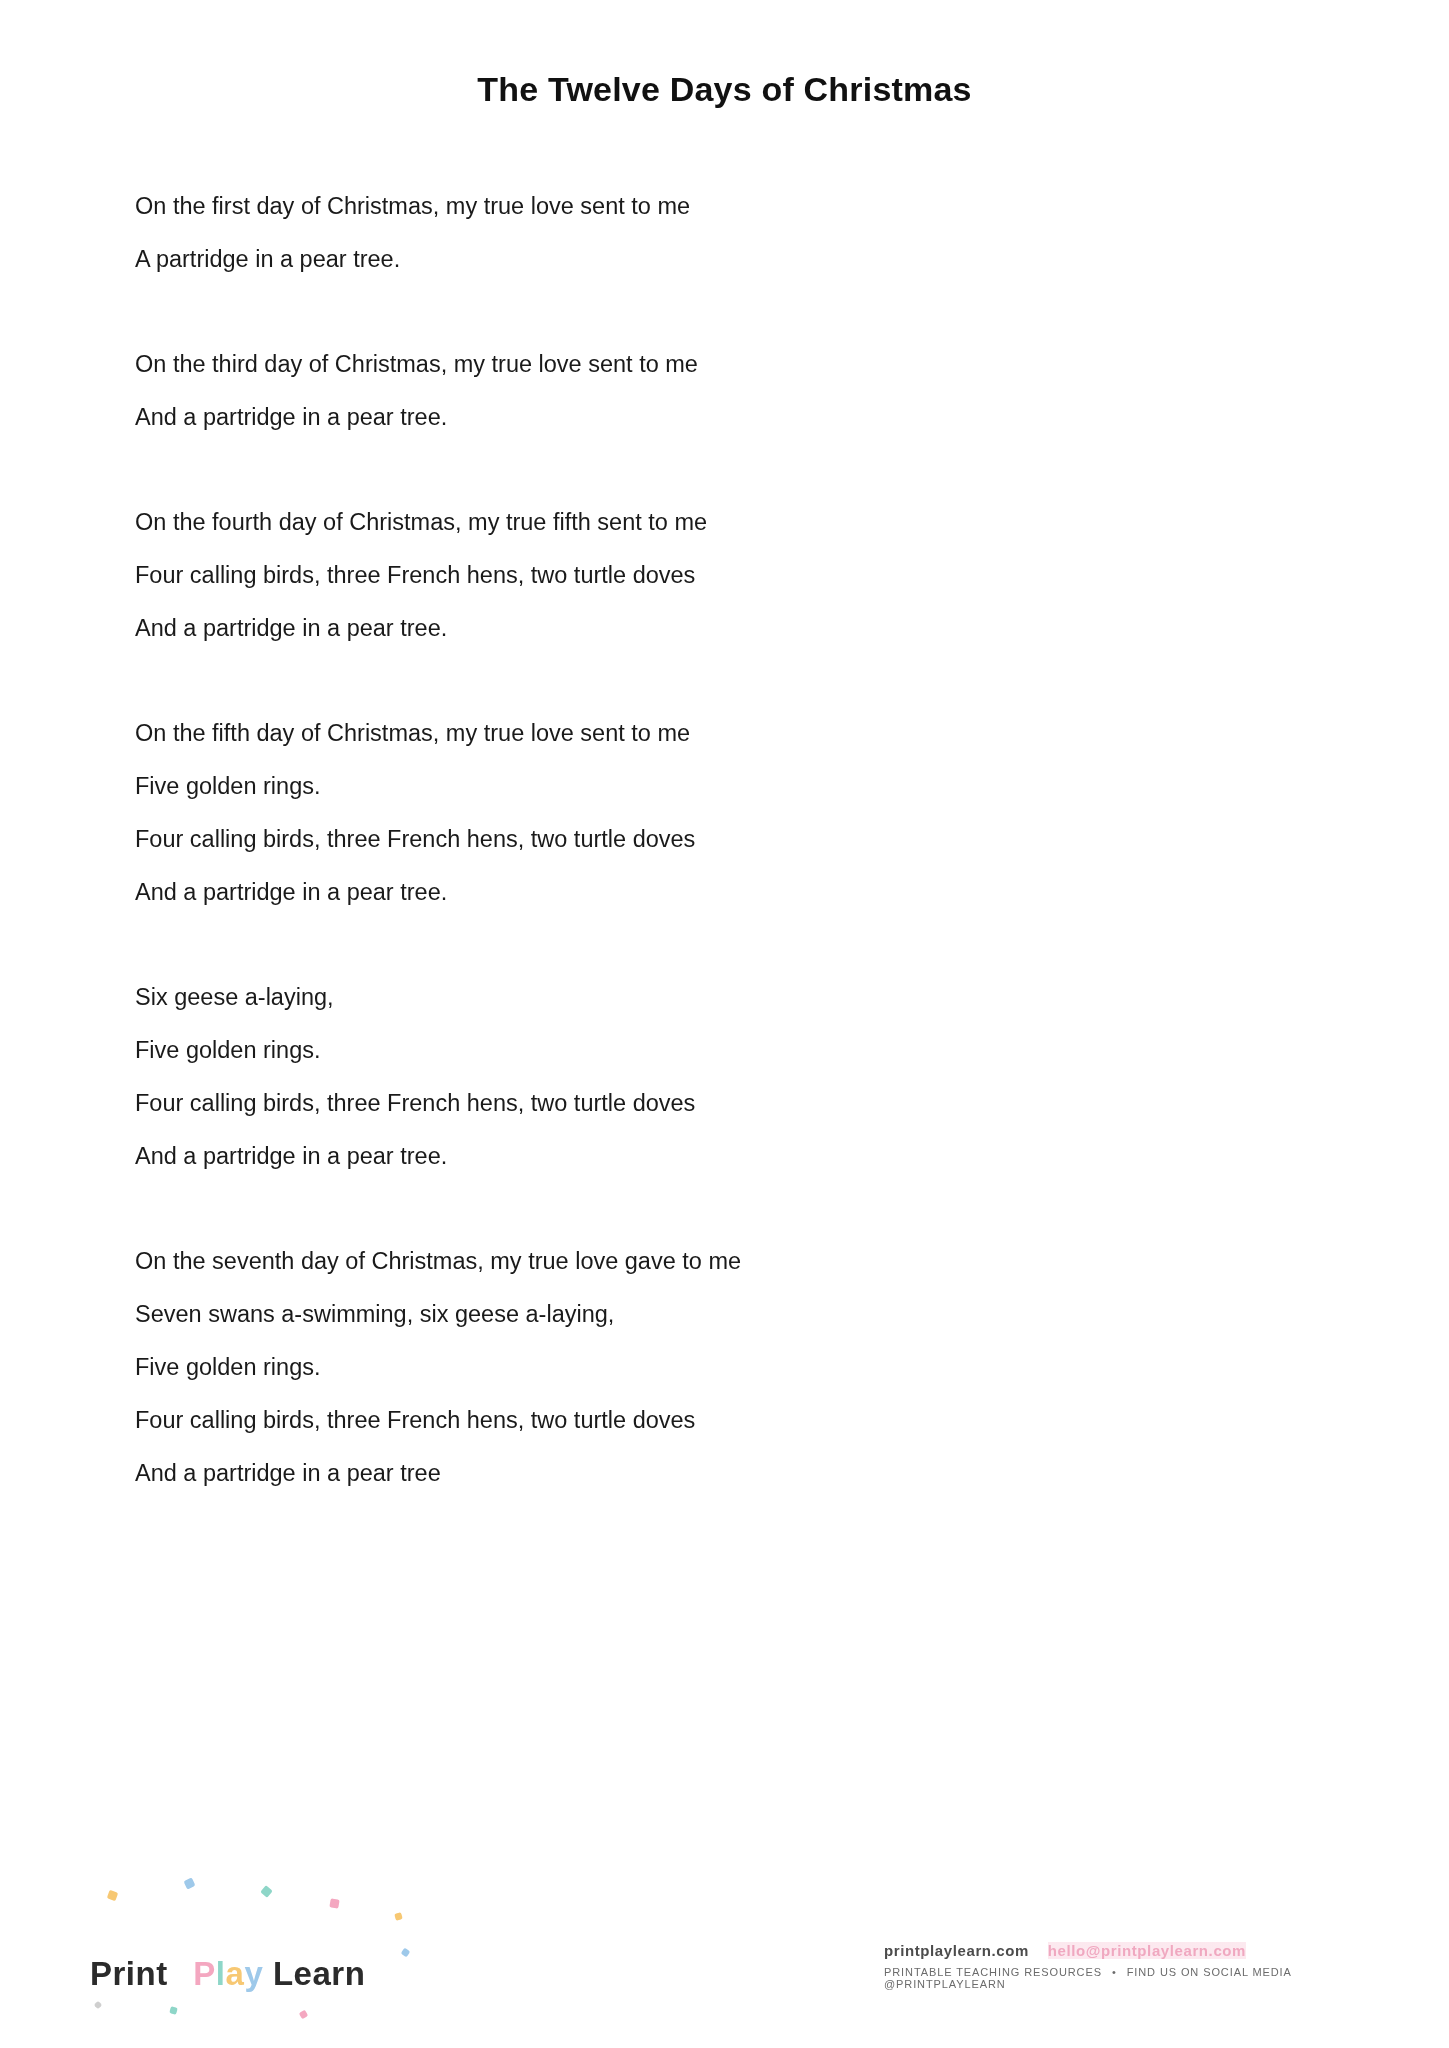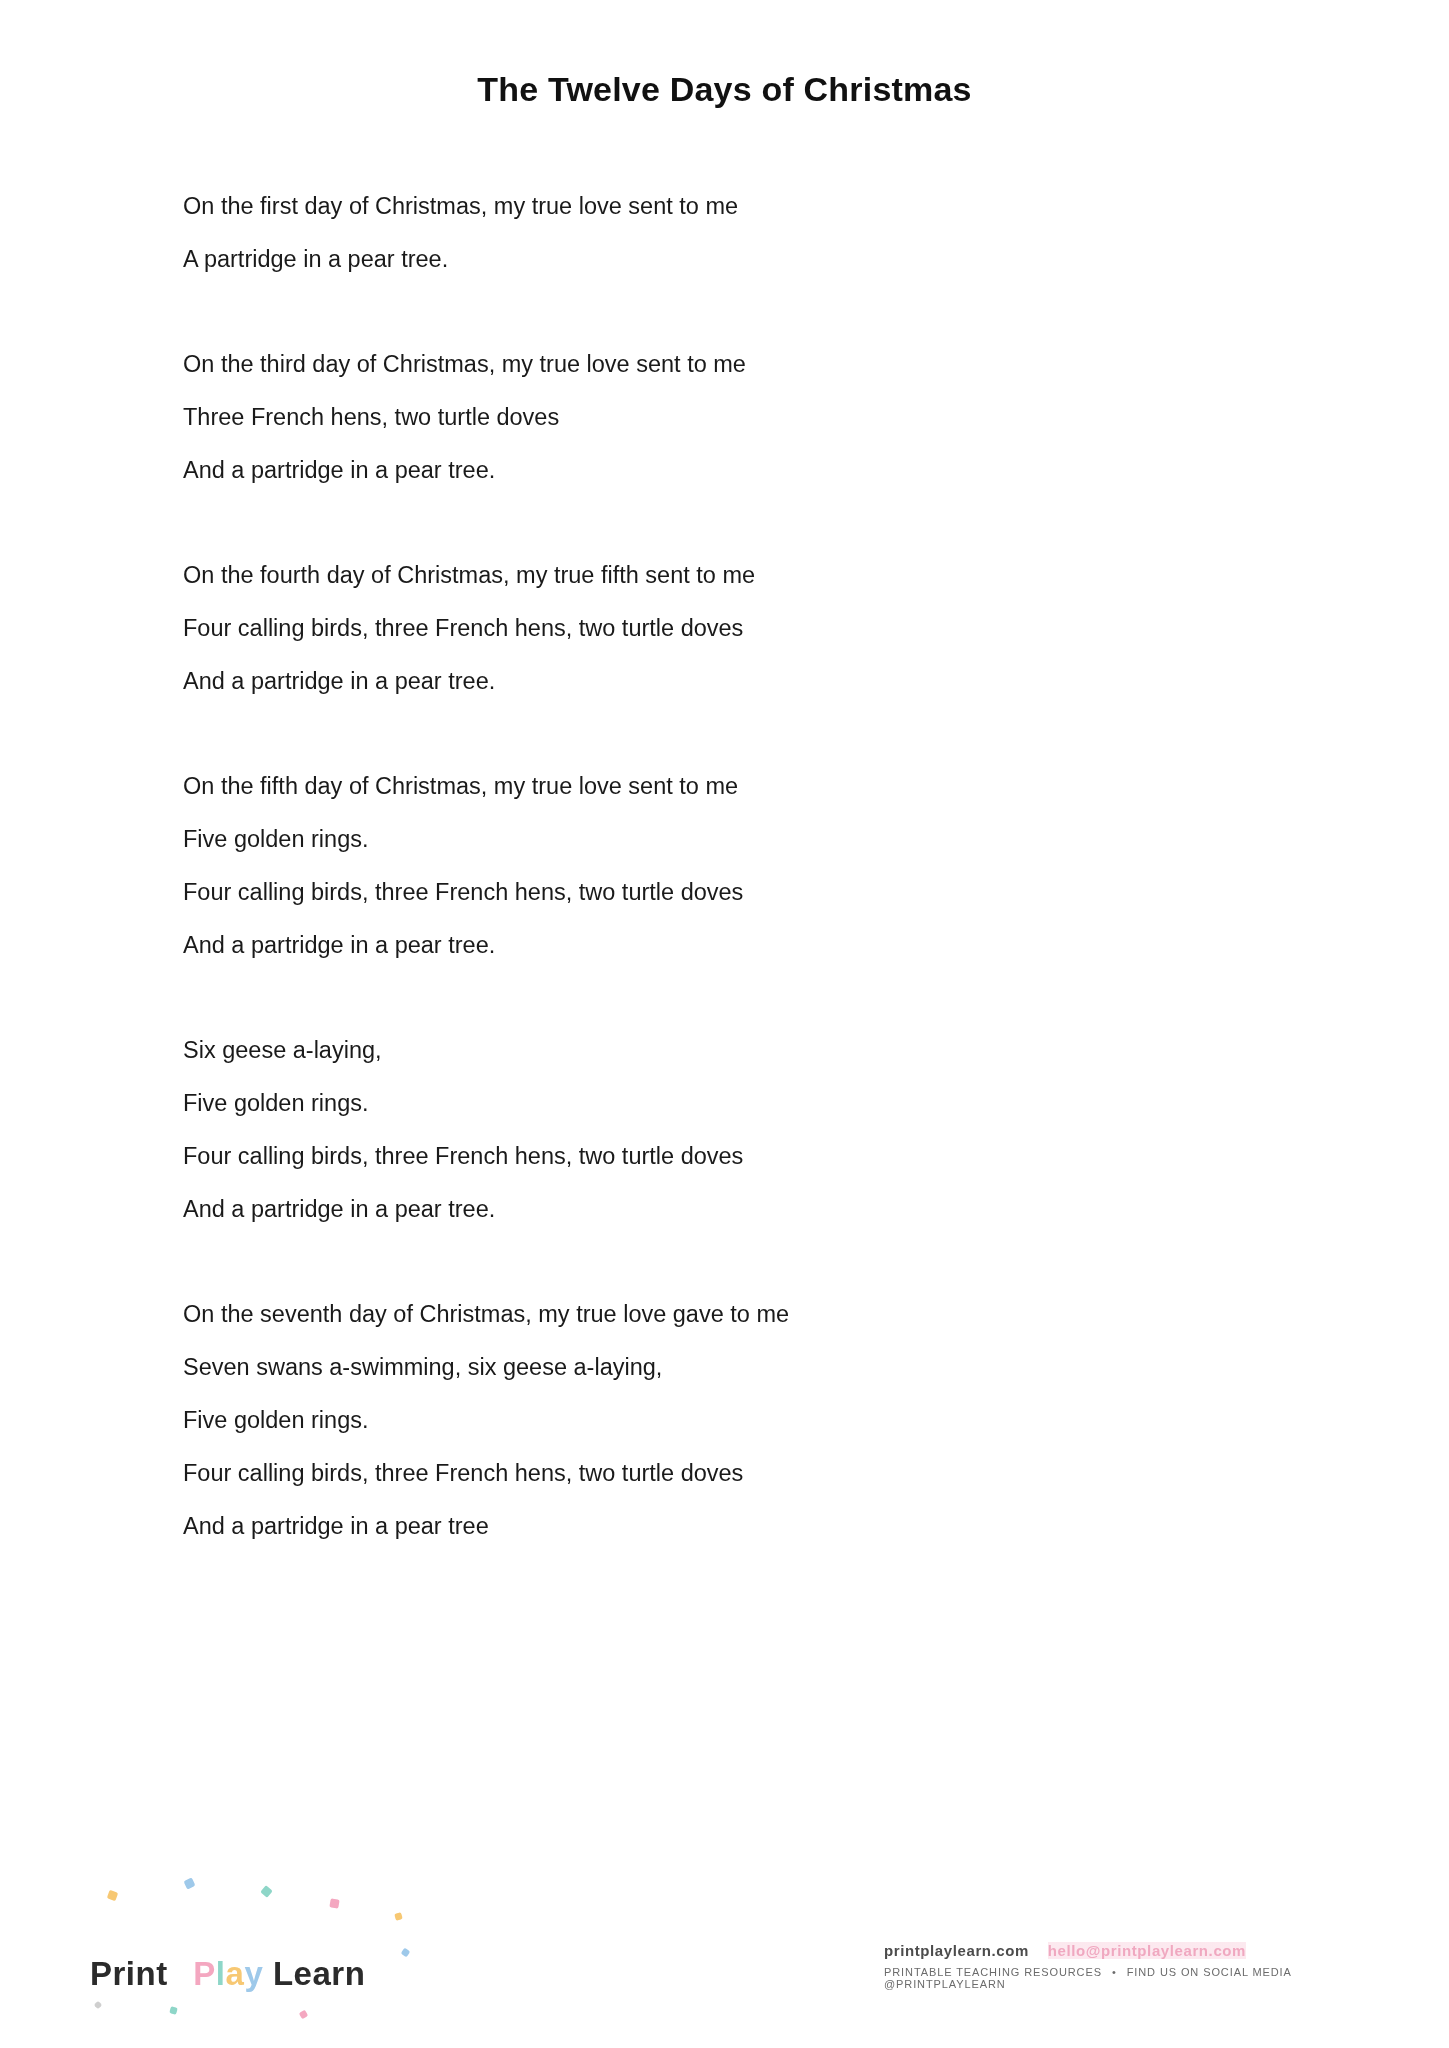--- a/index.html
+++ b/index.html
@@ -37,21 +37,20 @@
 
   .lyrics {
     position: absolute;
     top: 180px;
     left: 135px;
     width: 1100px;
   }
 
   .verse {
     margin-bottom: 52px;
-    margin-left: 48px;
   }
 
   .verse-line {
     font-size: 23.5px;
     line-height: 53px;
     color: #1a1a1a;
     white-space: pre;
   }
 
   
@@ -127,21 +126,20 @@
   <div class="lyrics">
 
     <div class="verse">
       <div class="verse-line">On the first day of Christmas, my true love sent to me</div>
       <div class="verse-line">A partridge in a pear tree.</div>
     </div>
 
 
     <div class="verse">
       <div class="verse-line">On the third day of Christmas, my true love sent to me</div>
-      <div class="verse-line">Three French hens, two turtle doves</div>
       <div class="verse-line">And a partridge in a pear tree.</div>
     </div>
 
     <div class="verse">
       <div class="verse-line">On the fourth day of Christmas, my true fifth sent to me</div>
       <div class="verse-line">Four calling birds, three French hens, two turtle doves</div>
       <div class="verse-line">And a partridge in a pear tree.</div>
     </div>
 
     <div class="verse">

